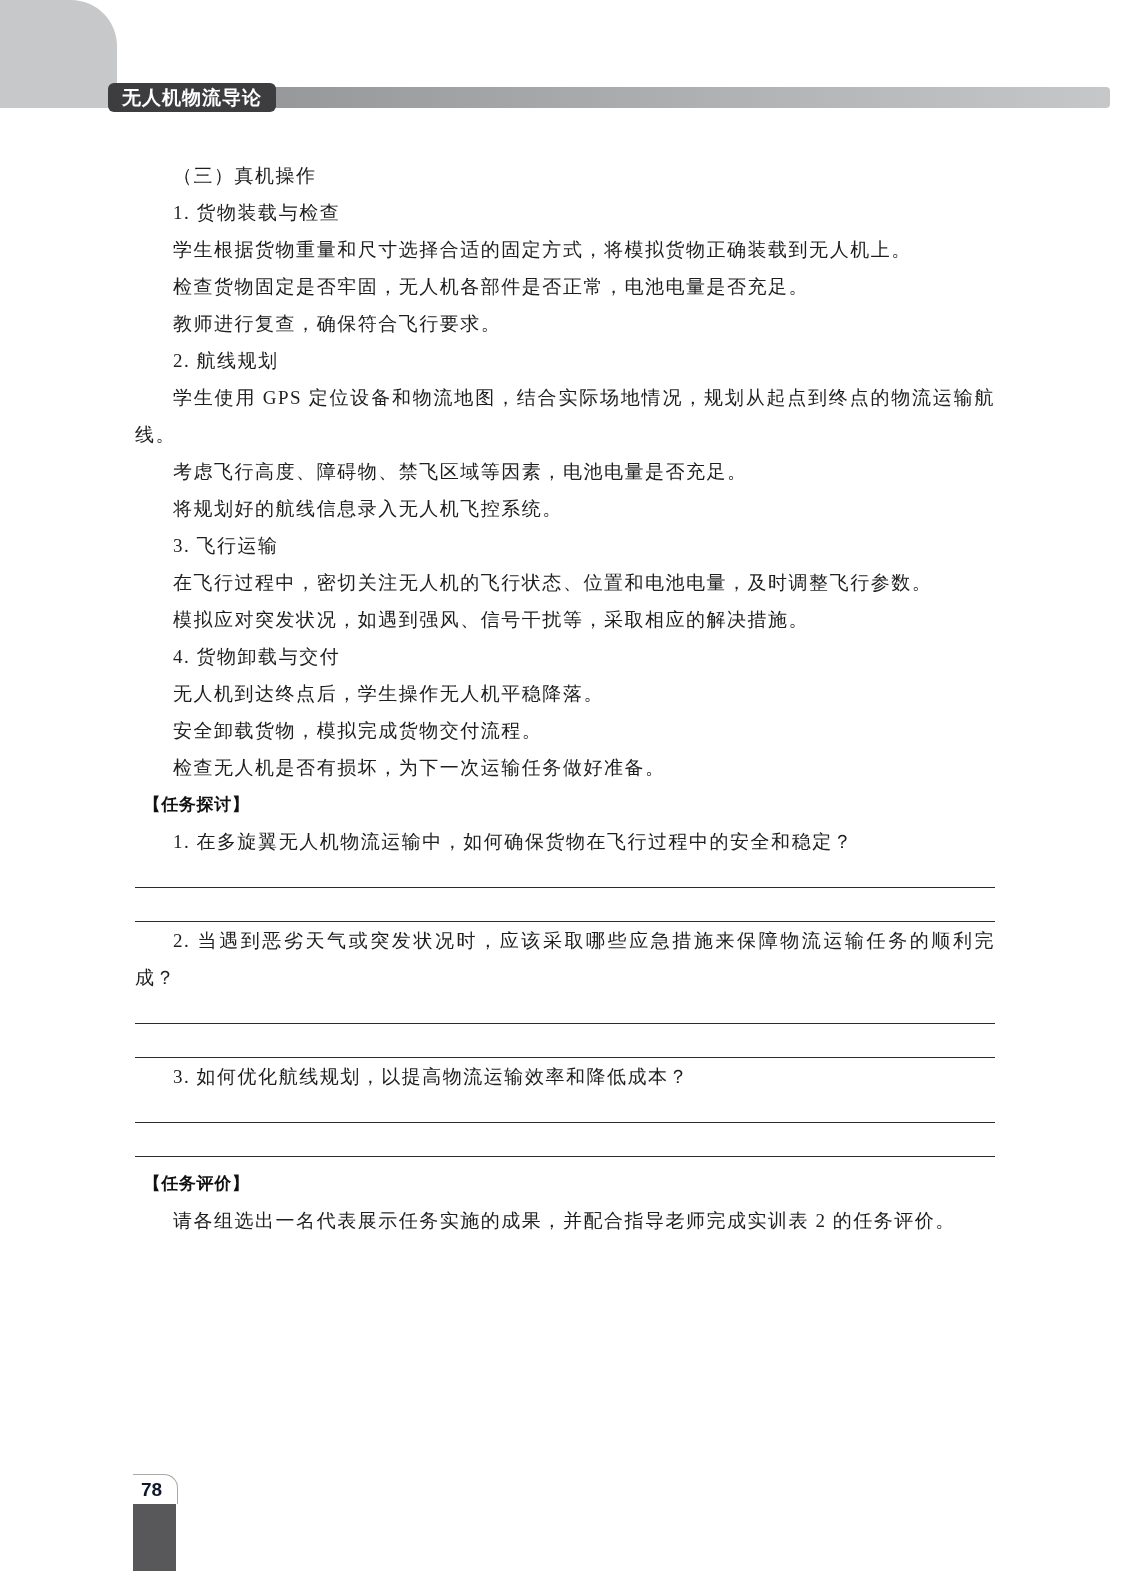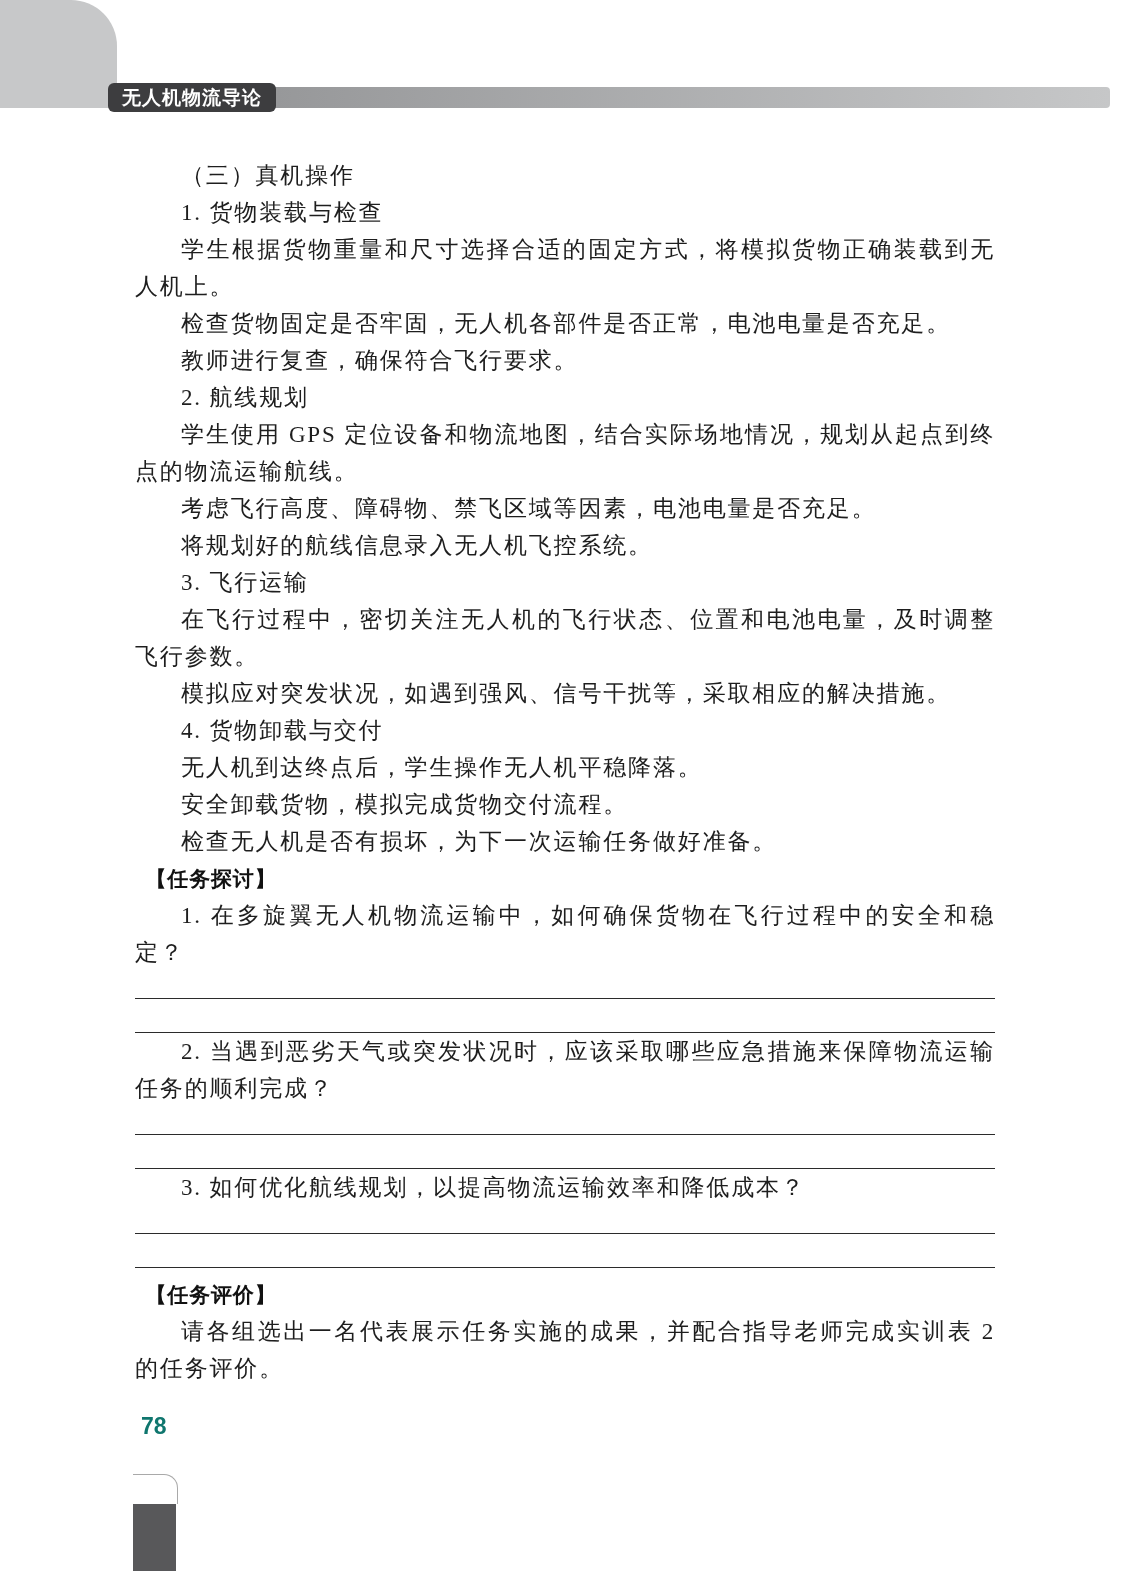--- a/index.html
+++ b/index.html
@@ -48,32 +48,32 @@
   }
 
   
   .content {
     position: absolute;
     left: 135px; top: 157px;
     width: 860px;
   }
   p.body-par {
     margin: 0;
-    font-size: 23px;
+    font-size: 19px;
     line-height: 37px;
     letter-spacing: 0.08em;
     text-align: justify;
     text-indent: 2em;
     color: #1e1e1e;
   }
   .section-heading {
     margin: 0;
     font-family: "Liberation Sans", "DejaVu Sans", sans-serif;
     font-weight: bold;
-    font-size: 21px;
+    font-size: 17px;
     line-height: 37px;
     text-indent: 0.5em;
     letter-spacing: 0.04em;
     color: #111111;
   }
   .q { margin-top: 8px; font-family: Liberation Serif, serif; }
   .answer-line {
     height: 0;
     border: 0;
     border-top: 1.8px solid #2b2b2b;
@@ -88,25 +88,25 @@
     left: 133px; top: 1474px;
     width: 44px; height: 29px;
     background: #ffffff;
     border-top: 1px solid #a9a9a9;
     border-right: 1px solid #a9a9a9;
     border-radius: 0 14px 0 0;
     z-index: 1;
   }
   .page-number {
     position: absolute;
-    left: 141px; top: 1413px;
+    left: 141px; top: 1479px;
     font-family: "Liberation Sans", "DejaVu Sans", sans-serif;
     font-weight: bold;
-    font-size: 23px;
-    color: #0f766e;
+    font-size: 19px;
+    color: #0f172a;
     z-index: 2;
   }
   .footer-bar {
     position: absolute;
     left: 133px; top: 1503px;
     width: 43px; height: 68px;
     background: #58585a;
   }
 </style>
 </head>

